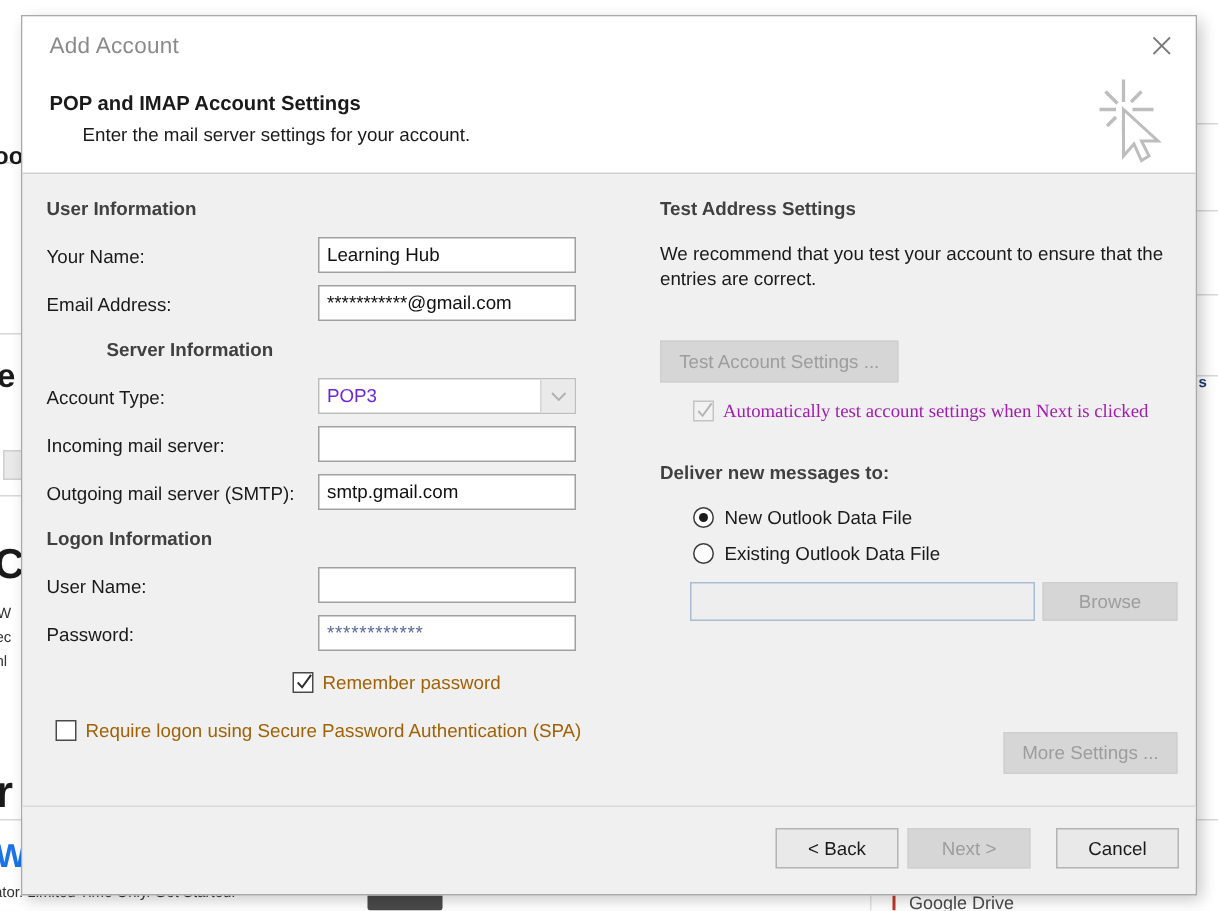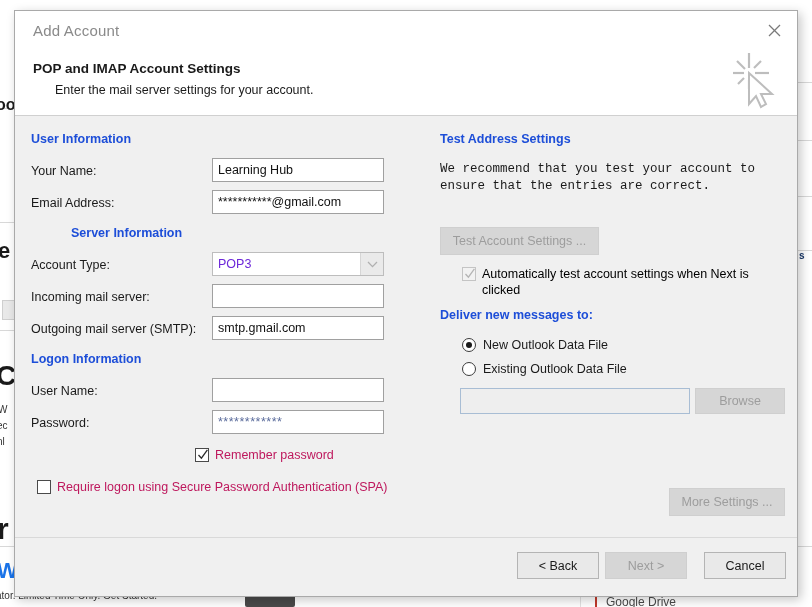--- a/index.html
+++ b/index.html
@@ -115,21 +115,21 @@
   #dialog-body {
     position: relative;
     height: 429px;
     background: #f0f0f0;
   }
 
   .section-title {
     position: absolute;
     font-size: 12.5px;
     font-weight: bold;
-    color: #1d4ed8;
+    color: #404040;
     white-space: nowrap;
   }
   .field-label {
     position: absolute;
     font-size: 12.5px;
     color: #1a1a1a;
     white-space: nowrap;
   }
   .paragraph {
     position: absolute;
@@ -201,25 +201,25 @@
     background: #f2f2f2;
     border-color: #c4c4c4;
   }
   .cbox .tick {
     position: absolute;
     left: 2px; top: 0px;
     width: 10px; height: 12px;
   }
   .cbox-label {
     font-size: 12.5px;
-    color: #be185d;
+    color: #a16207;
     line-height: 16px;
     white-space: normal;
   }
-  .cbox-label.disabled { color: #000000; }
+  .cbox-label.disabled { color: #a21caf; font-family: Liberation Serif, serif; }
 
   
   .radio-row {
     position: absolute;
     display: flex;
     align-items: center;
     white-space: nowrap;
   }
   .radio {
     width: 14px; height: 14px;
@@ -404,21 +404,21 @@
       <span class="cbox-label">Remember password</span>
     </div>
 
     <div class="cbox-row" style="left:22px; top:363px;">
       <span class="cbox"></span>
       <span class="cbox-label">Require logon using Secure Password Authentication (SPA)</span>
     </div>
 
     <div class="section-title" style="left:425px; top:16px;">Test Address Settings</div>
 
-    <div class="paragraph" style="left:425px; top:45px; width:345px;font-family:Liberation Mono, monospace;">We recommend that you test your account to ensure that the entries are correct.</div>
+    <div class="paragraph" style="left:425px; top:45px; width:345px;">We recommend that you test your account to ensure that the entries are correct.</div>
 
     <div class="btn disabled" style="left:425px; top:111px; width:159px; height:28px;">Test Account Settings ...</div>
 
     <div class="cbox-row" style="left:447px; top:150px; width:320px;">
       <span class="cbox disabled">
         <svg class="tick" viewBox="0 0 10 12" aria-hidden="true">
           <path d="M0.5 6 L3.4 9.2 L9.4 0.9" fill="none" stroke="#b4b4b4" stroke-width="1.3"></path>
         </svg>
       </span>
       <span class="cbox-label disabled" style="width:300px;">Automatically test account settings when Next is clicked</span>

